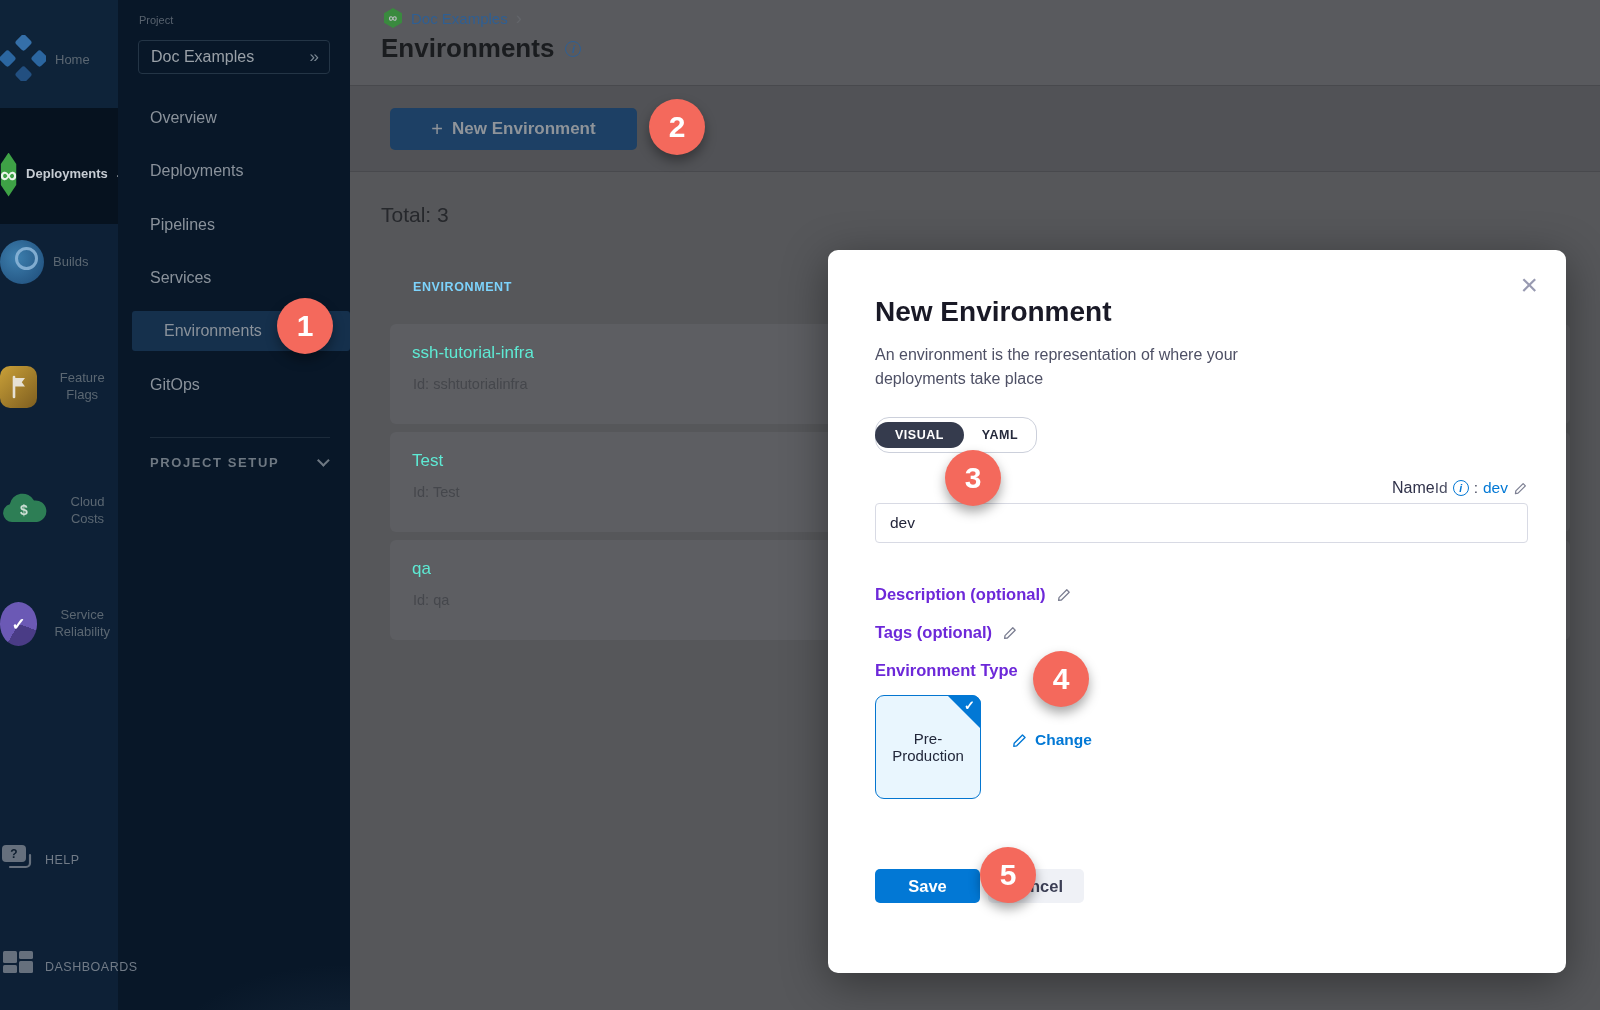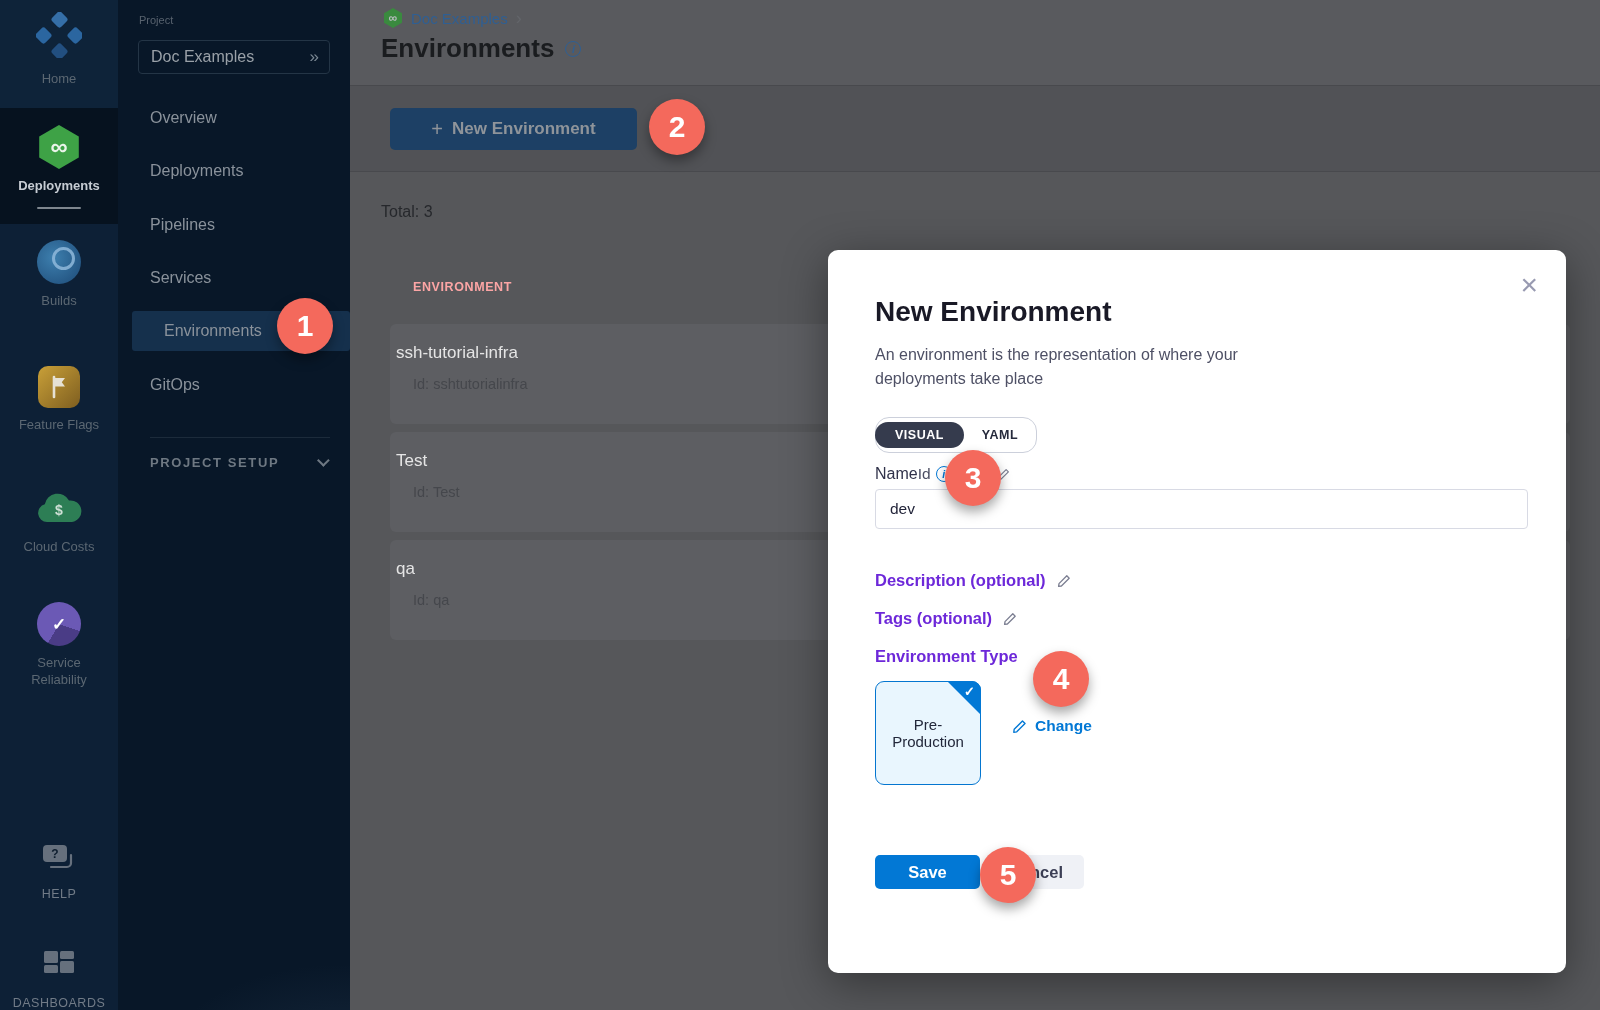--- a/index.html
+++ b/index.html
@@ -1,21 +1,21 @@
 <!DOCTYPE html>
 <html><head>
 <meta charset="utf-8">
 <style>
   * { margin:0; padding:0; box-sizing:border-box; }
   body { background:#56575a; font-family:"Liberation Sans", sans-serif; }
   .app { position:relative; width:1600px; height:1010px; overflow:hidden; background:#56575a; }
 
   
   .module-nav { position:absolute; left:0; top:0; width:118px; height:100%; background:#0d2036; z-index:10; }
-  .mi { position:absolute; left:0; width:118px; display:flex; flex-direction:column; align-items:center; gap:9px; cursor:pointer; }
+  .mi { position:absolute; left:0; width:118px; display:flex; flex-direction:row; align-items:center; gap:9px; cursor:pointer; }
   .mi .lbl { font-size:13px; color:#5b6772; text-align:center; line-height:1.3; }
   .mi-home { top:0; height:108px; padding-top:12px; background:#0e2339; }
   .mi-deployments { top:108px; height:116px; padding-top:17px; background:#06121f; }
   .mi-deployments .lbl { color:#c6ccd3; font-weight:bold; }
   .mi-underline { width:44px; height:2px; background:#7e868e; margin-top:3px; border-radius:1px; }
   .mi-builds { top:240px; }
   .mi-ff { top:366px; }
   .mi-cc { top:492px; }
   .mi-sr { top:602px; }
   .mi-help { top:843px; }
@@ -63,39 +63,39 @@
   .info.dim { color:#2f5f93; }
   .info.bright { color:#0278d5; }
 
   .main-toolbar { position:absolute; left:0; top:85px; right:0; height:87px; background:#515256;
                   border-top:1px solid #48494d; border-bottom:1px solid #48494d; }
   .btn-new { position:absolute; left:40px; top:22px; width:247px; height:42px; background:#1d4065; border-radius:5px;
              display:flex; align-items:center; justify-content:center; gap:9px; color:#8f949a; font-size:17px; font-weight:bold; cursor:pointer; }
   .btn-new .plus { font-size:20px; font-weight:normal; }
 
   .main-content { position:absolute; left:0; top:172px; right:0; bottom:0; background:#56575a; }
-  .total { position:absolute; left:31px; top:31px; font-size:16px; color:#26282c; }
-  .col-hdr { position:absolute; left:63px; top:108px; font-size:12.5px; font-weight:bold; letter-spacing:0.6px; color:#fca5a5; }
+  .total { position:absolute; left:31px; top:31px; font-size:21px; color:#26282c; }
+  .col-hdr { position:absolute; left:63px; top:108px; font-size:12.5px; font-weight:bold; letter-spacing:0.6px; color:#7dd3fc; }
   .env-card { position:absolute; left:40px; right:30px; height:100px; background:#5d5e62; border-radius:6px; cursor:pointer; }
-  .env-card .nm { position:absolute; left:6px; top:19px; font-size:17px; color:#e5e5e5; }
+  .env-card .nm { position:absolute; left:22px; top:19px; font-size:17px; color:#5eead4; }
   .env-card .eid { position:absolute; left:23px; top:52px; font-size:14.5px; color:#45474c; }
 
   
   .modal { position:absolute; left:828px; top:250px; width:738px; height:723px; background:#ffffff; border-radius:10px;
            box-shadow:0 10px 45px rgba(0,0,0,0.4); z-index:40; }
   .modal-close { position:absolute; right:28px; top:20px; font-size:30px; color:#989ab1; line-height:1; cursor:pointer; font-weight:300; }
   .modal-inner { padding:45px 38px 0 47px; }
   .modal-title { font-size:28px; font-weight:bold; color:#191926; line-height:34px; }
   .modal-sub { margin-top:14px; max-width:420px; font-size:16px; line-height:24px; color:#4e5065; }
 
   .toggle { margin-top:26px; display:inline-flex; align-items:center; border:1px solid #ccd0db; border-radius:14px; height:36px; background:#fff; }
   .toggle .seg { font-size:12.5px; font-weight:bold; letter-spacing:0.5px; padding:0 18px; line-height:24px; cursor:pointer; color:#262a3c; }
   .toggle .seg.on { background:#353b4d; color:#fff; border-radius:13px; height:26px; line-height:26px; margin:-1px 0 -1px -1px; padding:0 20px; }
 
-  .name-row { margin-top:8px; display:flex; justify-content:flex-start; align-items:flex-end; height:22px; }
+  .name-row { margin-top:22px; display:flex; justify-content:flex-end; align-items:flex-end; height:22px; }
   .name-lbl { font-size:16px; font-weight:500; color:#30324a; }
   .id-chip { display:flex; align-items:center; gap:5px; font-size:15.5px; color:#4b4e63; }
   .id-chip .blue { color:#0278d5; }
   .name-input { margin-top:6px; width:100%; height:40px; border:1px solid #d8dae4; border-radius:4px; padding:0 14px;
                 font-size:15.5px; color:#23253a; font-family:"Liberation Sans",sans-serif; outline:none; }
 
   .fld { display:flex; align-items:center; gap:10px; font-size:16.5px; font-weight:600; color:#6d28d9; }
   .fld.desc { margin-top:42px; } .fld.tags { margin-top:19px; } .fld.etype { margin-top:19px; }
   .pencil { color:#7c7f92; }
   .type-row { margin-top:15px; display:flex; align-items:flex-start; }

